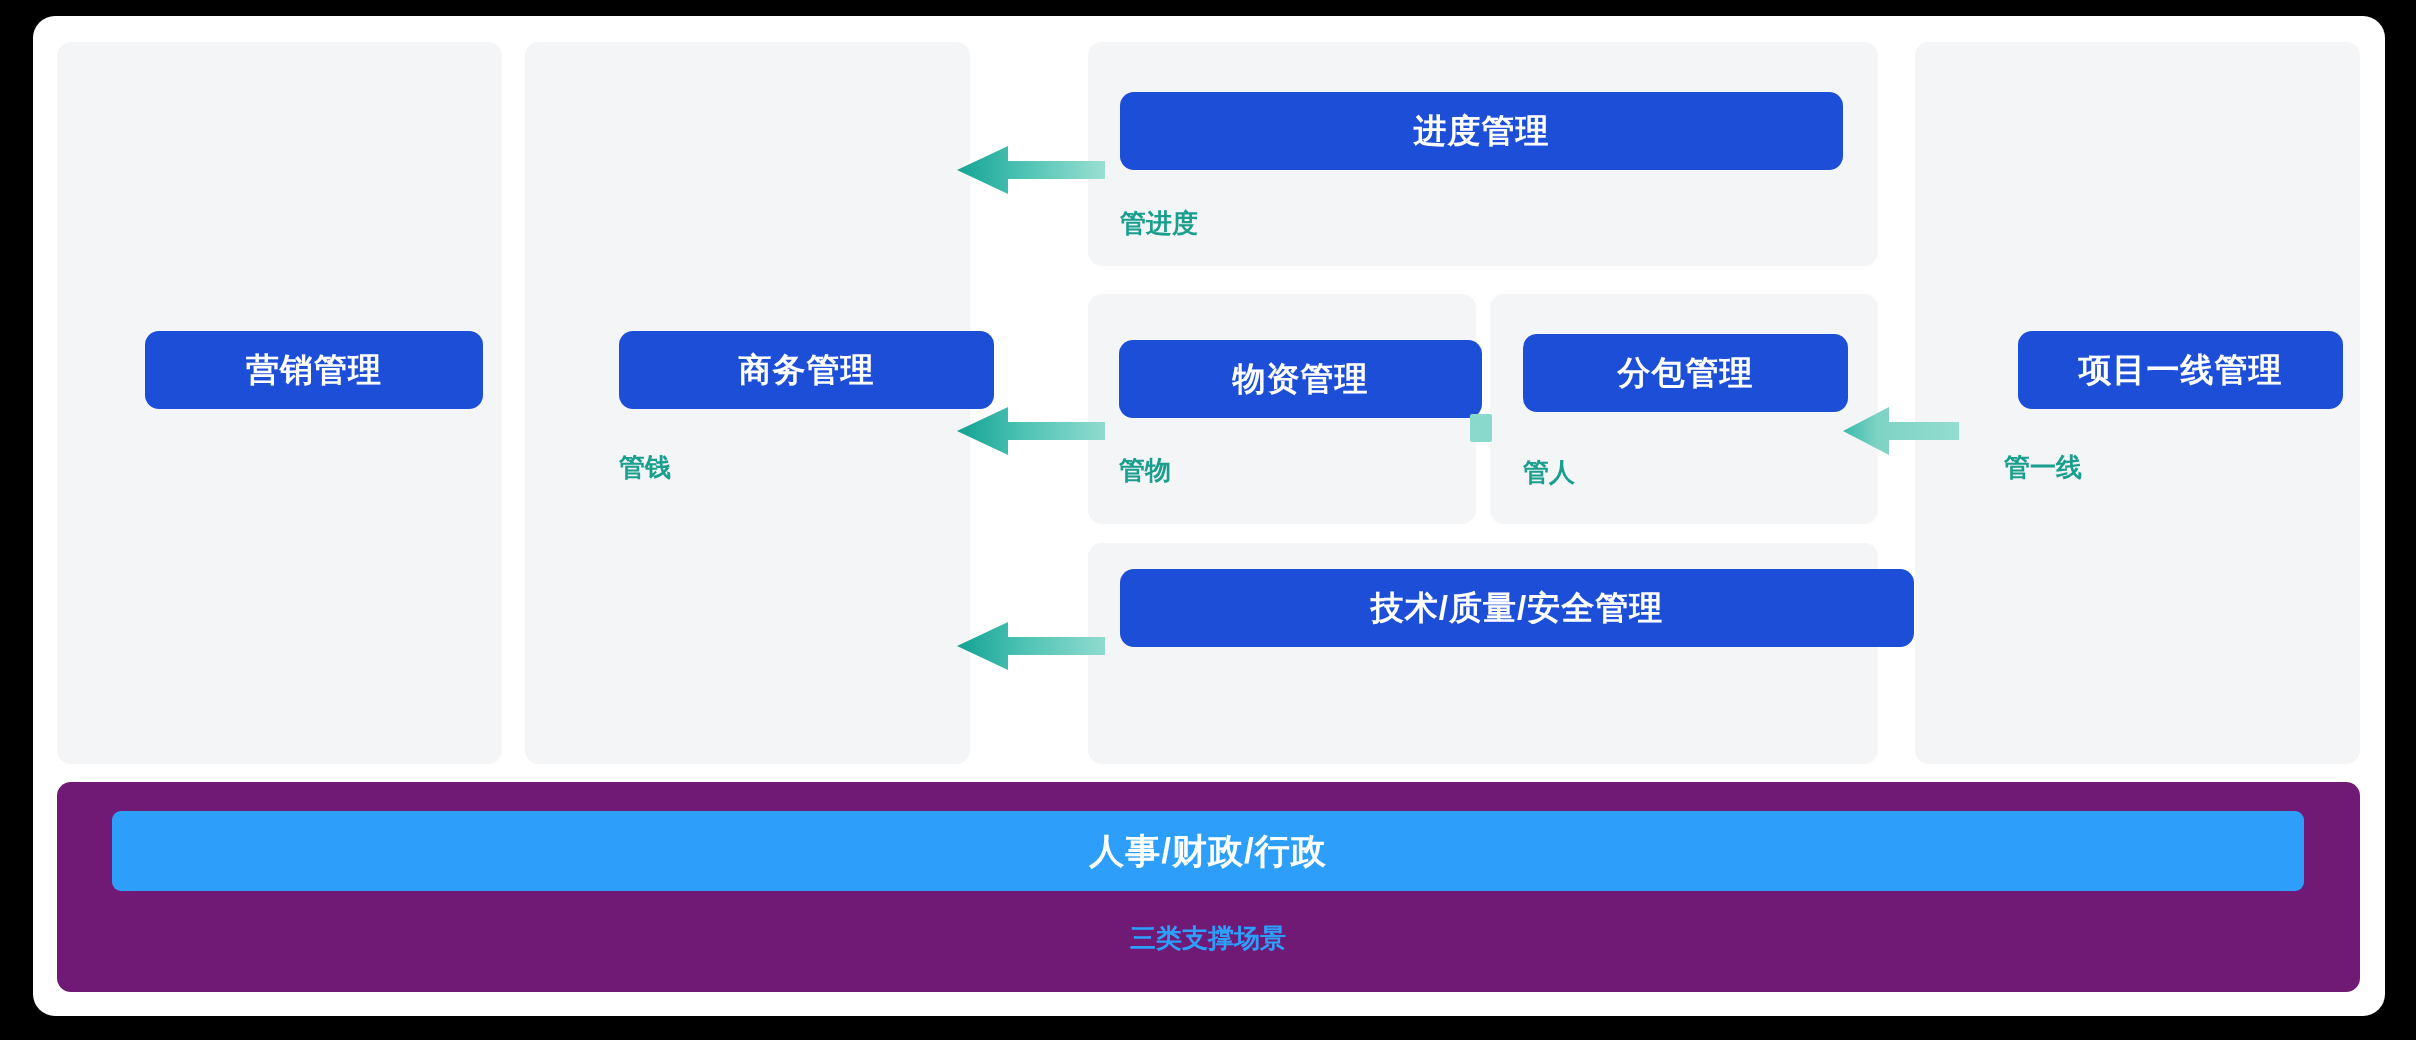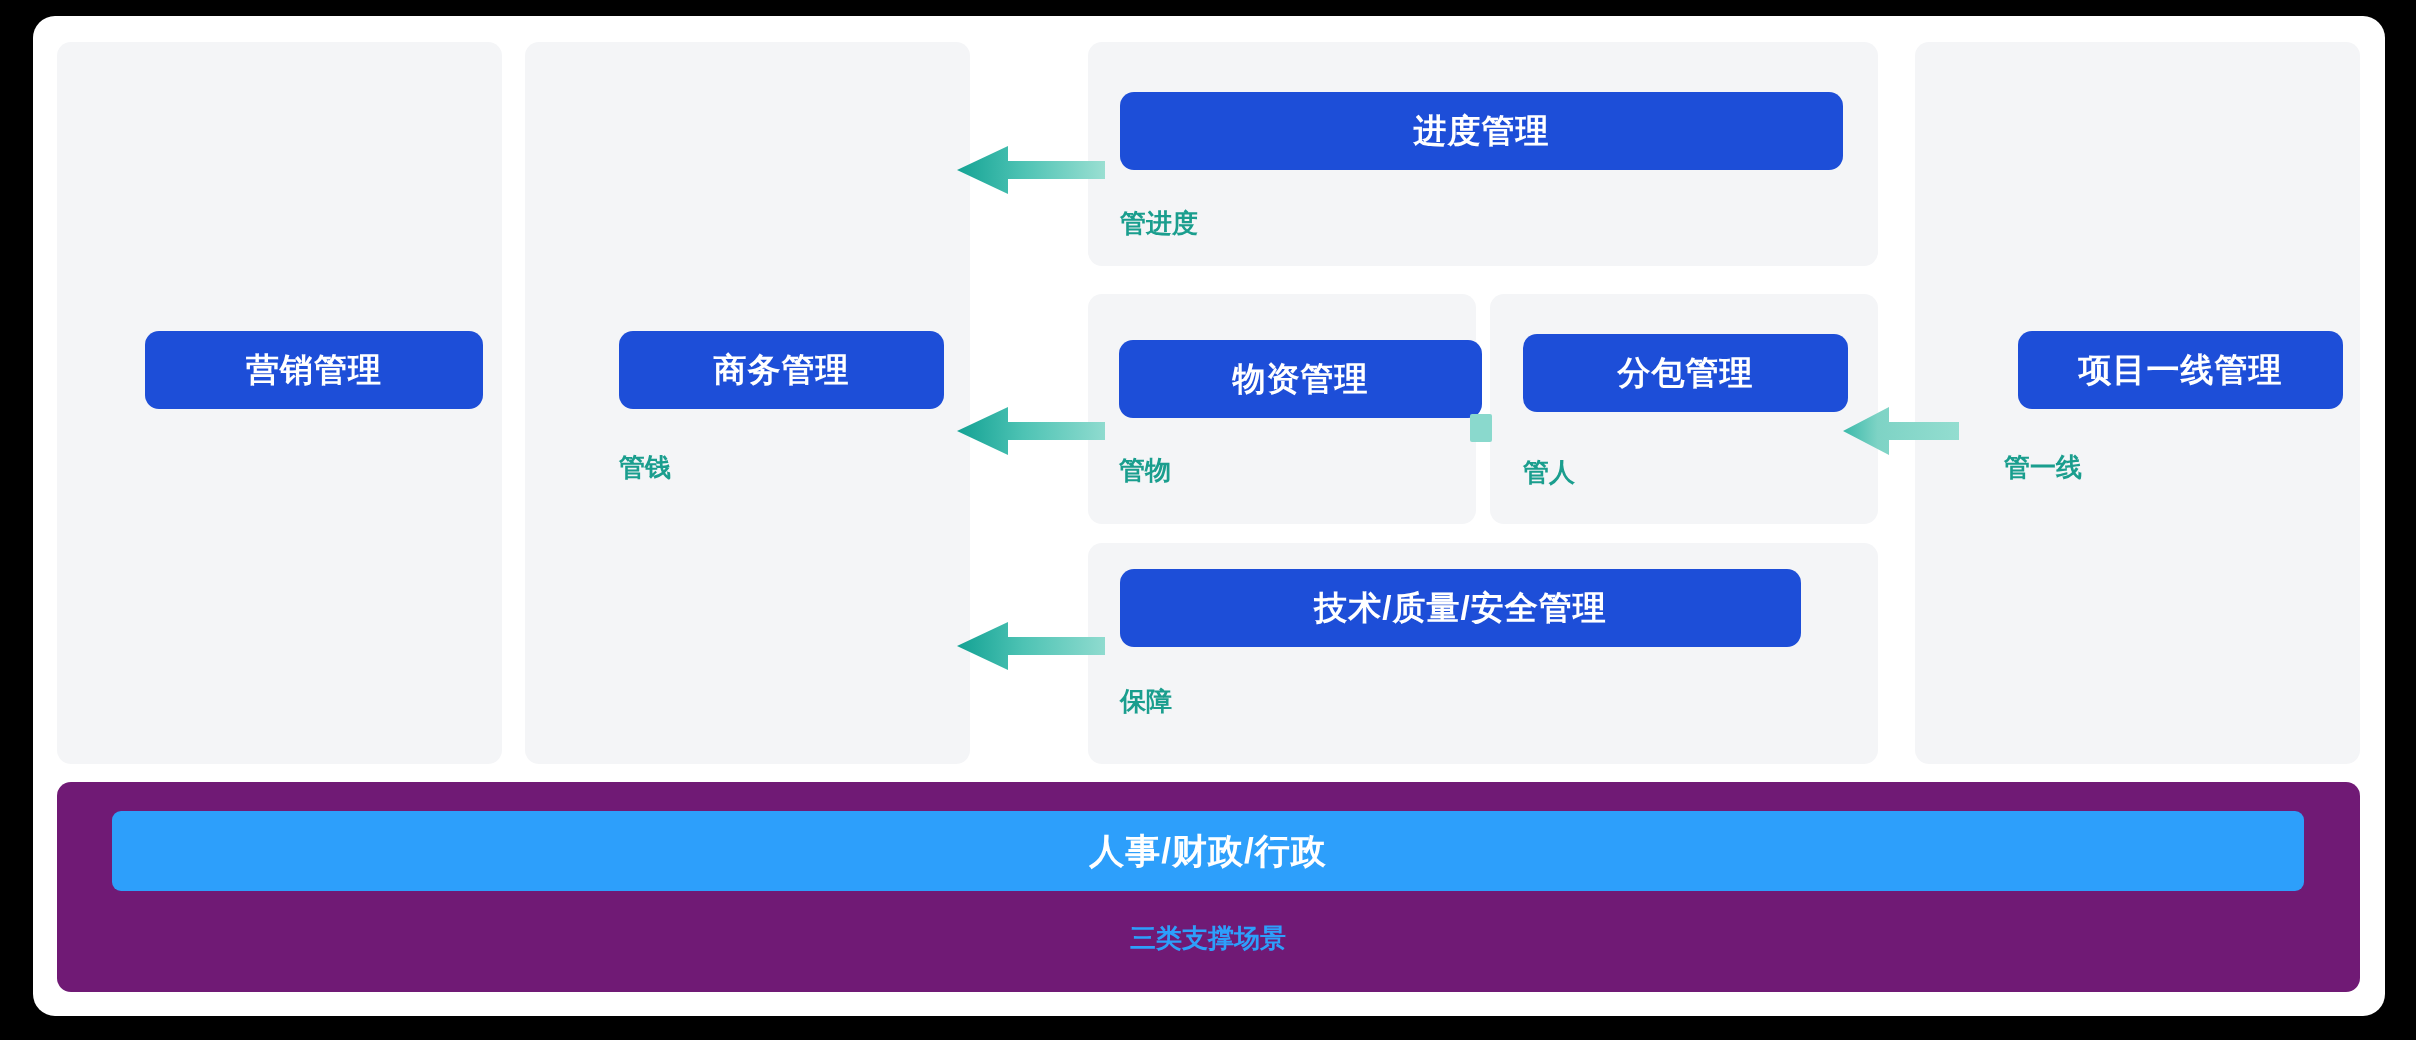--- a/index.html
+++ b/index.html
@@ -61,25 +61,25 @@
     display: flex;
     align-items: center;
     justify-content: center;
     font-size: 33px;
     font-weight: 700;
     letter-spacing: 1px;
     white-space: nowrap;
   }
 
   .pill-marketing { left: 112px;  top: 315px; width: 338px; height: 78px; }
-  .pill-commerce  { left: 586px;  top: 315px; width: 325px; height: 78px; }
+  .pill-commerce  { left: 586px;  top: 315px; width: 375px; height: 78px; }
   .pill-progress  { left: 1087px; top: 76px;  width: 723px; height: 78px; }
   .pill-material  { left: 1086px; top: 324px; width: 363px; height: 78px; }
   .pill-subcon    { left: 1490px; top: 318px; width: 325px; height: 78px; }
-  .pill-tqs       { left: 1087px; top: 553px; width: 681px; height: 78px; }
+  .pill-tqs       { left: 1087px; top: 553px; width: 794px; height: 78px; }
   .pill-frontline { left: 1971px; top: 315px; width: 325px; height: 78px; margin-left: 14px; }
 
   
   .caption {
     position: absolute;
     color: #1a9e8e;
     font-size: 26px;
     font-weight: 700;
     white-space: nowrap;
   }
@@ -173,21 +173,20 @@
     <div class="caption cap-material">管物</div>
 
     <div class="mid-card card-subcon"></div>
     <div class="pill pill-subcon">分包管理</div>
     <div class="caption cap-subcon">管人</div>
 
     <div class="connector-dot"></div>
 
     <div class="mid-card card-tqs"></div>
     <div class="pill pill-tqs">技术/质量/安全管理</div>
-    <div class="caption cap-tqs">保障</div>
 
     <div class="col col-frontline"></div>
     <div class="pill pill-frontline">项目一线管理</div>
     <div class="caption cap-frontline">管一线</div>
 
     <div class="arrow arrow-progress">
       <svg width="152" height="60" viewBox="0 0 152 60" xmlns="http://www.w3.org/2000/svg">
         <defs>
           <linearGradient id="gradA" x1="1" y1="0" x2="0" y2="0">
             <stop offset="0" stop-color="#9adfd2"></stop>

